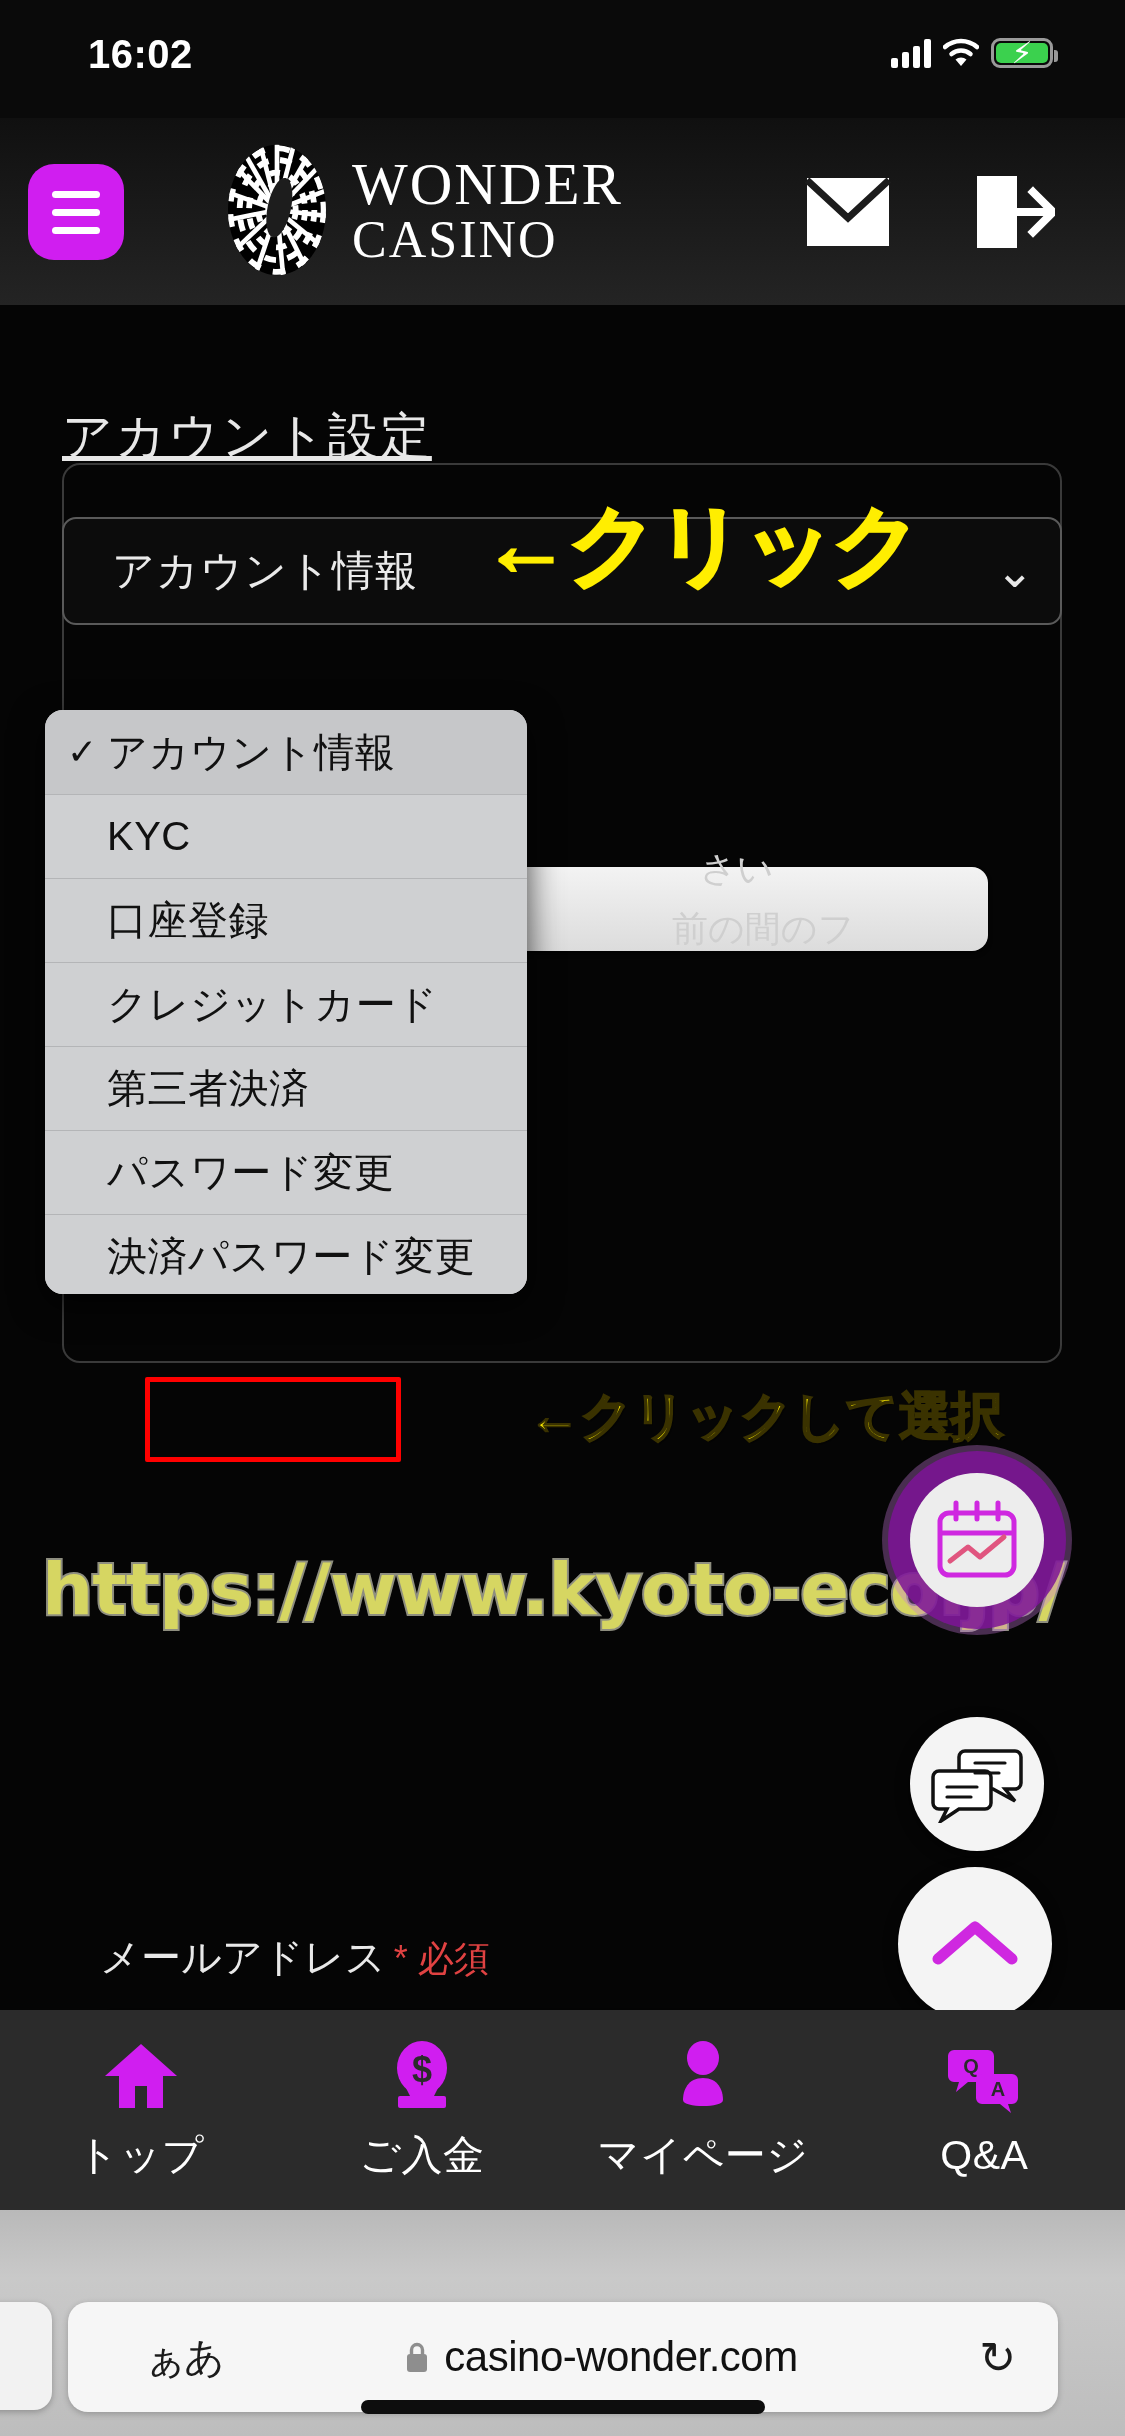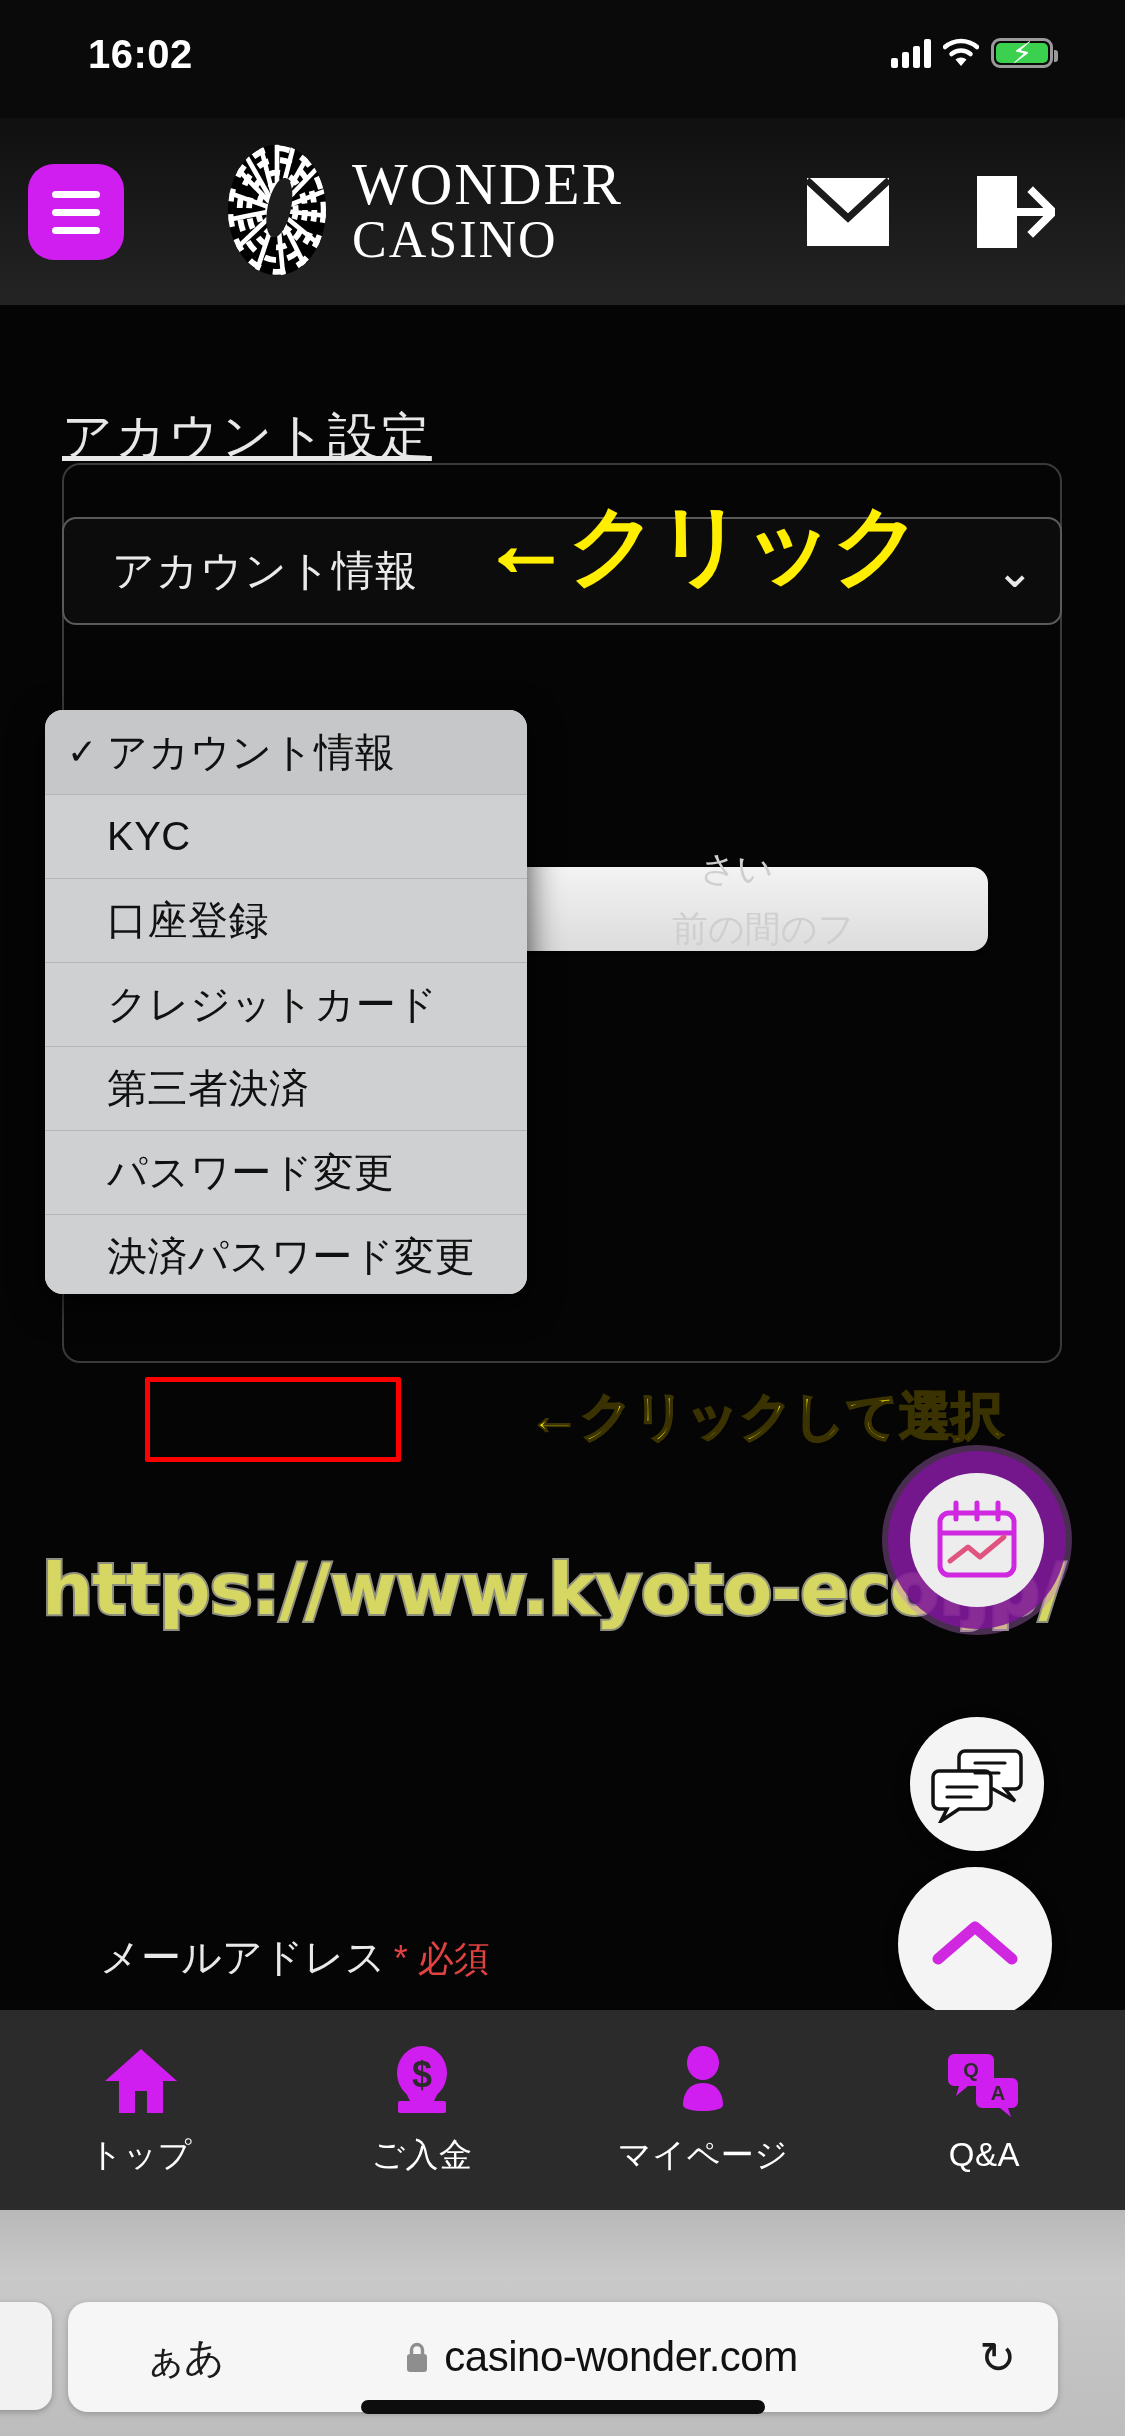--- a/index.html
+++ b/index.html
@@ -74,21 +74,21 @@
   #select-value {
     position: absolute; left: 48px; top: 50%; transform: translateY(-50%);
     color: #eaeaea; font-size: 42px; letter-spacing: 1px; white-space: nowrap;
   }
   #select-caret { position: absolute; right: 26px; top: 50%; transform: translateY(-50%);
     color: #e8e8e8; font-size: 46px; line-height: 1; }
 
   
   #anno-click {
     position: absolute; left: 482px; top: 196px;
-    color: #ffee00; font-size: 88px; font-weight: 400; letter-spacing: -2px;
+    color: #ffee00; font-size: 88px; font-weight: 700; letter-spacing: -2px;
     white-space: nowrap; line-height: 1;
     -webkit-text-stroke: 3px #ffee00;
     text-shadow: 0 0 2px #ffee00;
   }
 
   
   .bg-input {
     position: absolute; border-radius: 16px;
     background: linear-gradient(180deg,#f3f3f3,#dcdcdc);
     box-shadow: 0 3px 4px rgba(0,0,0,.6);
@@ -159,21 +159,21 @@
   }
   #watermark span { position: relative; }
 
   
   #appnav {
     position: absolute; left: 0; top: 2010px; width: 1125px; height: 200px;
     background: #2b2b2b; display: flex;
   }
   .nav-item { flex: 1; display: flex; flex-direction: column; align-items: center; justify-content: center; gap: 14px; }
   .nav-icon { width: 76px; height: 76px; display: flex; align-items: center; justify-content: center; }
-  .nav-label { color: #fff; font-size: 33px; letter-spacing: 0.5px; }
+  .nav-label { color: #fff; font-size: 41px; letter-spacing: 0.5px; }
 
   
   #safari {
     position: absolute; left: 0; top: 2210px; width: 1125px; height: 226px;
     background: linear-gradient(180deg,#b9b9b9 0%,#c9c9c9 30%,#bdbdbd 100%);
   }
   #tab-left {
     position: absolute; left: -34px; top: 92px; width: 86px; height: 108px;
     background: #f2f2f2; border-radius: 18px; box-shadow: 0 2px 6px rgba(0,0,0,.25);
   }

